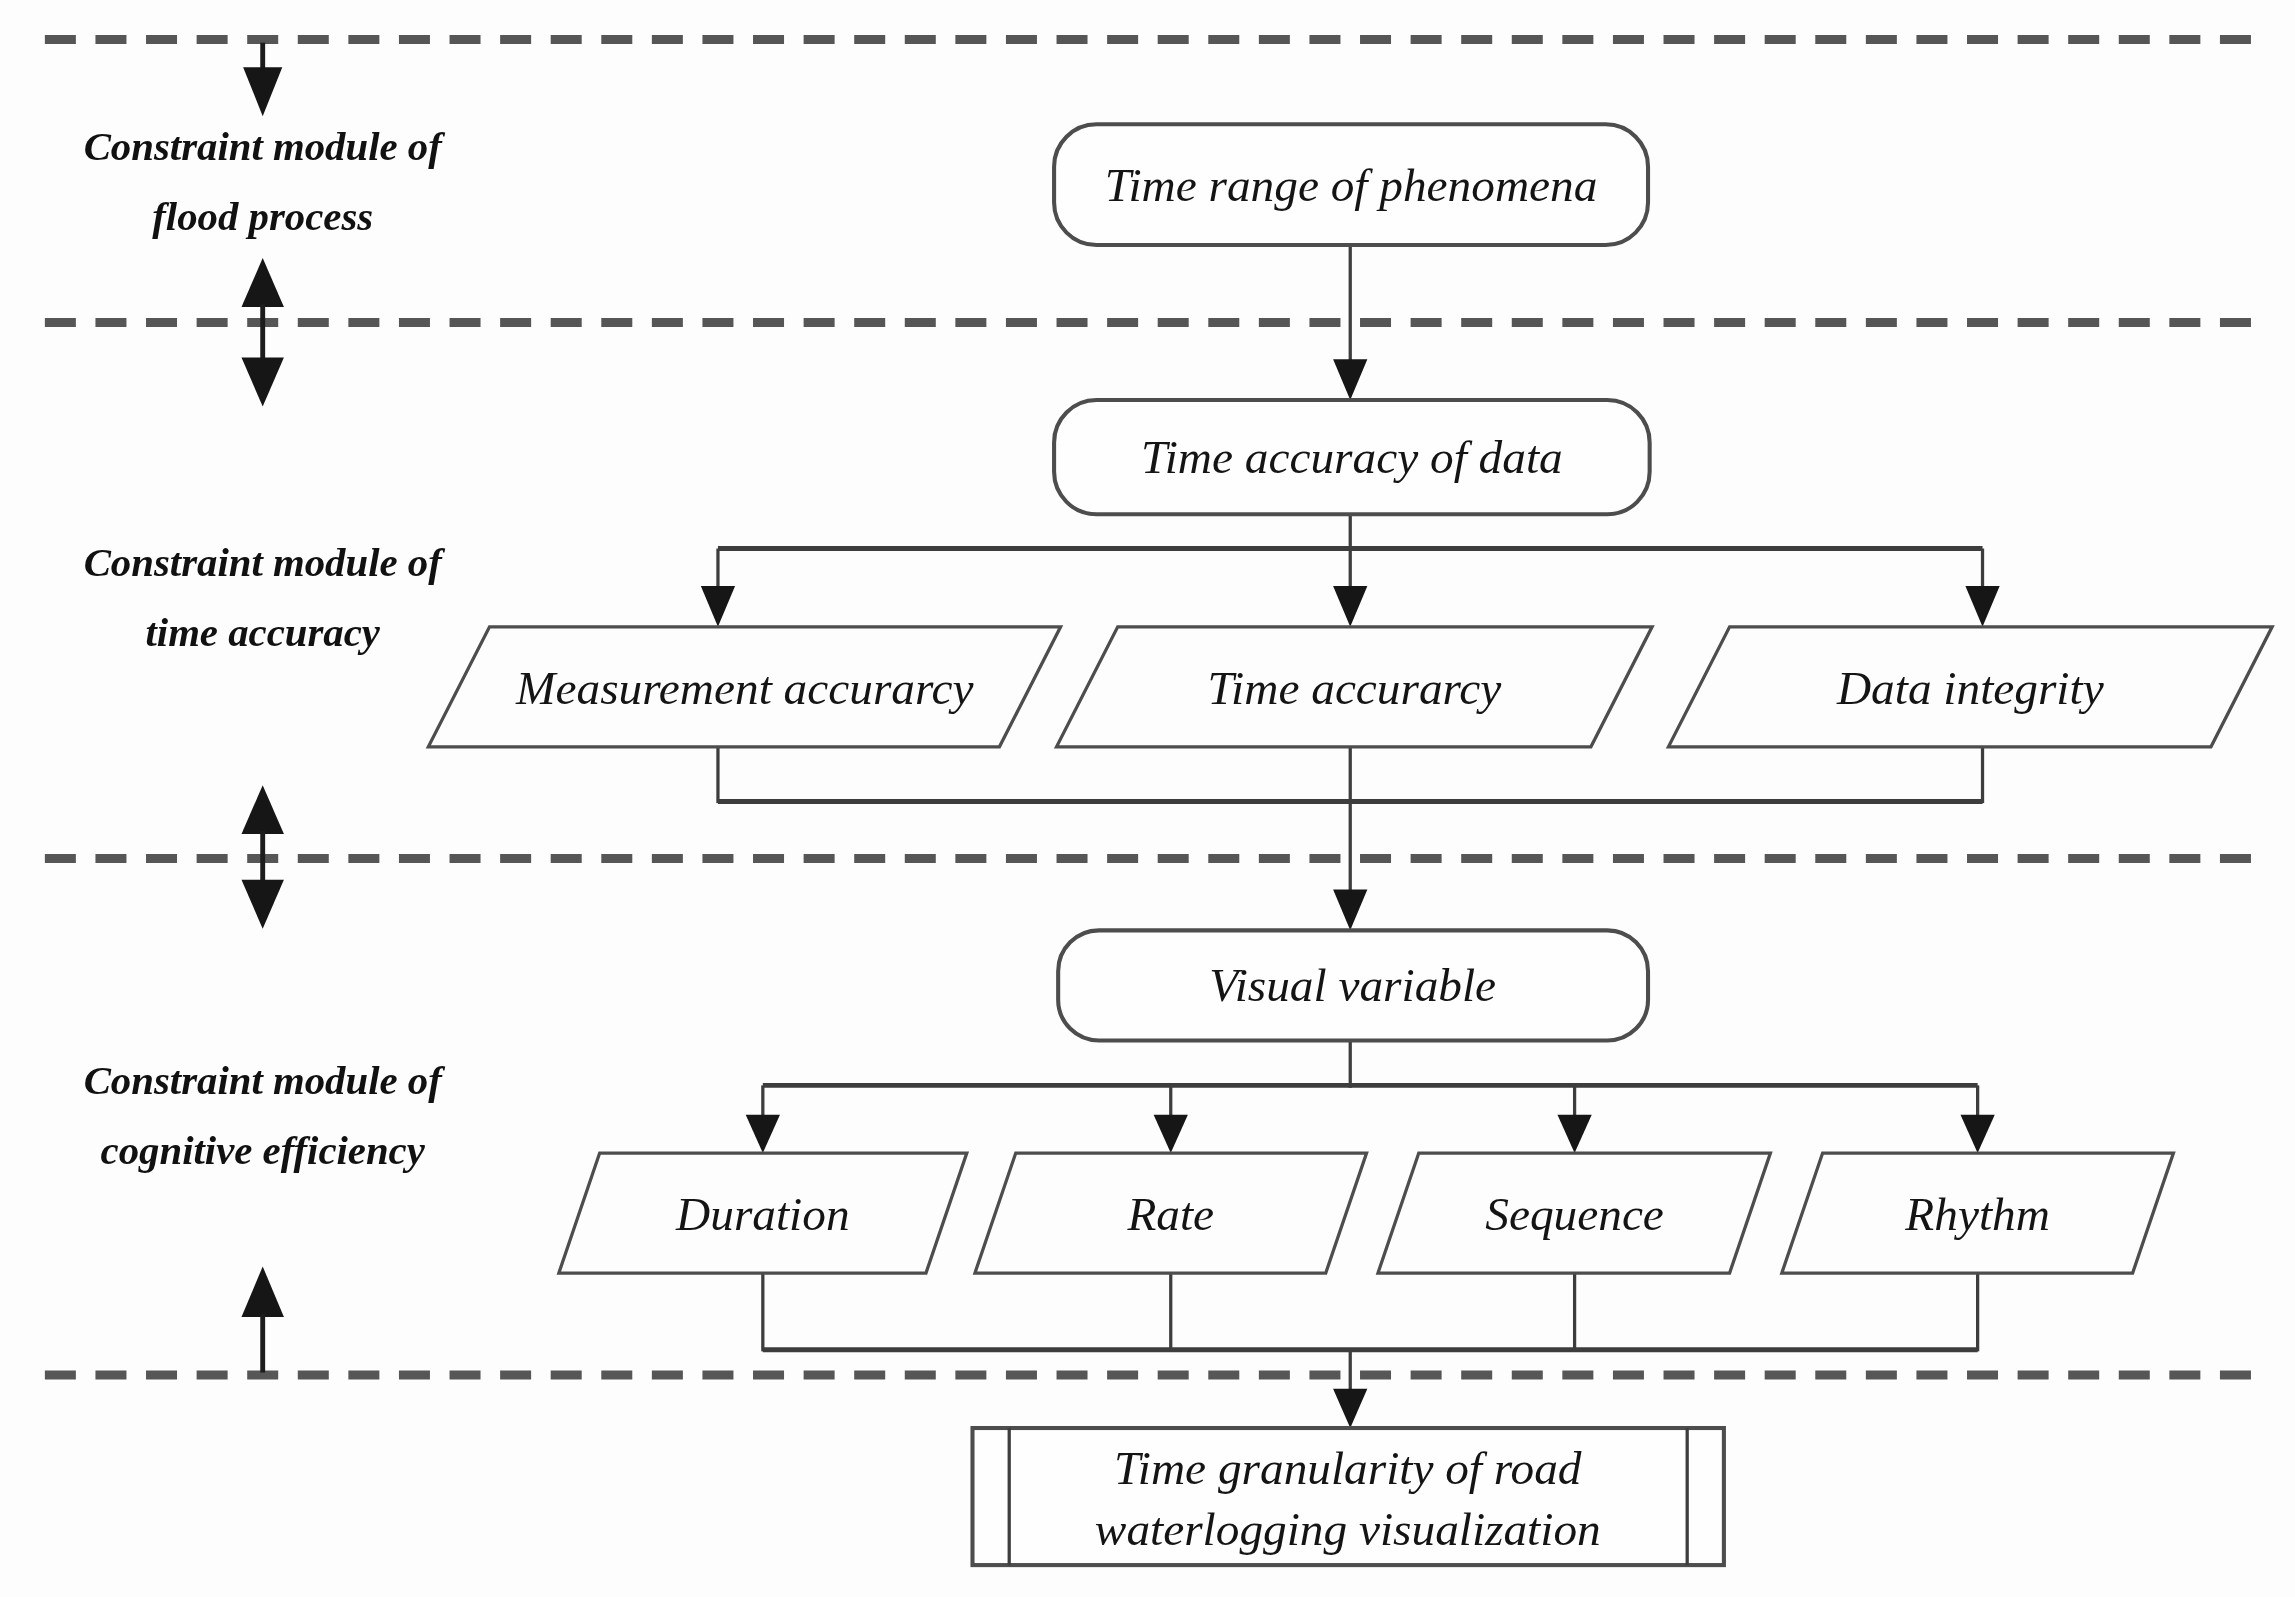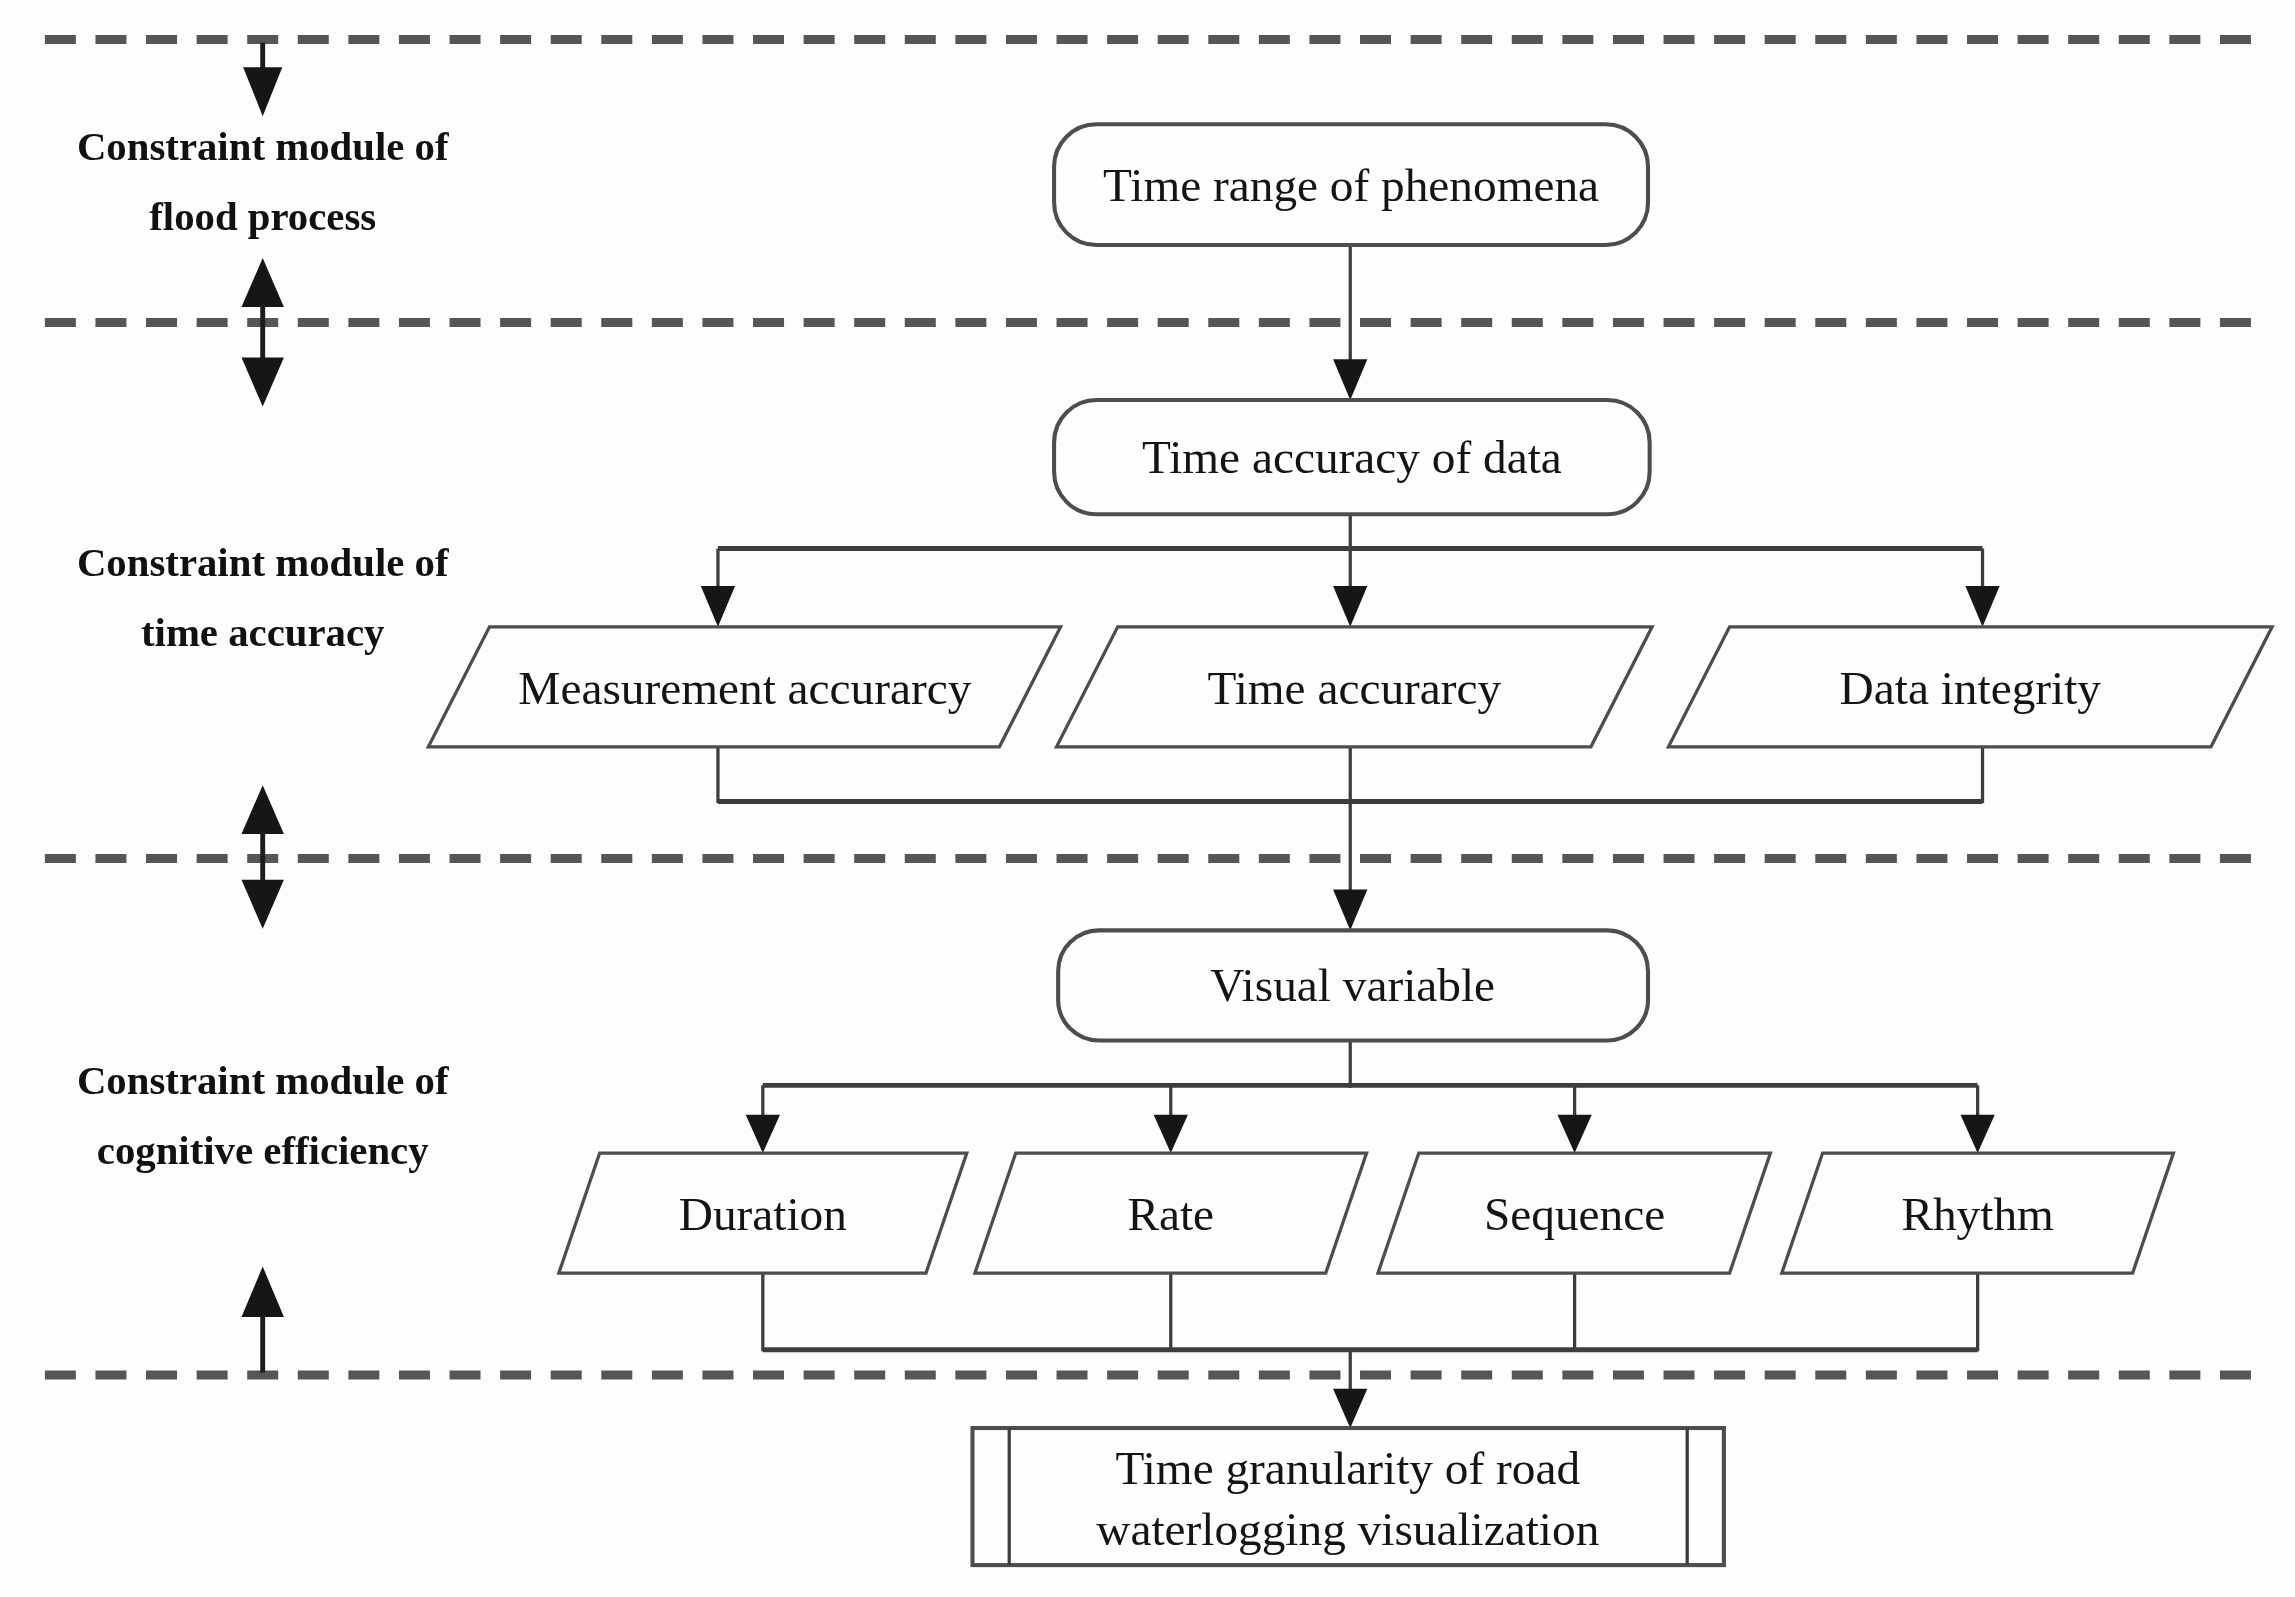--- a/index.html
+++ b/index.html
@@ -6,20 +6,21 @@
     margin: 0;
     padding: 0;
     background: #ffffff;
   }
   #stage {
     position: relative;
     width: 2295px;
     height: 1598px;
     background: #fdfdfd;
     overflow: hidden;
+    font-style: italic;
   }
   svg { display: block; }
   .node-shape {
     fill: #fefefe;
     stroke: #4d4d4d;
     stroke-width: 5;
   }
   .para-shape {
     fill: #fdfdfd;
     stroke: #4d4d4d;

